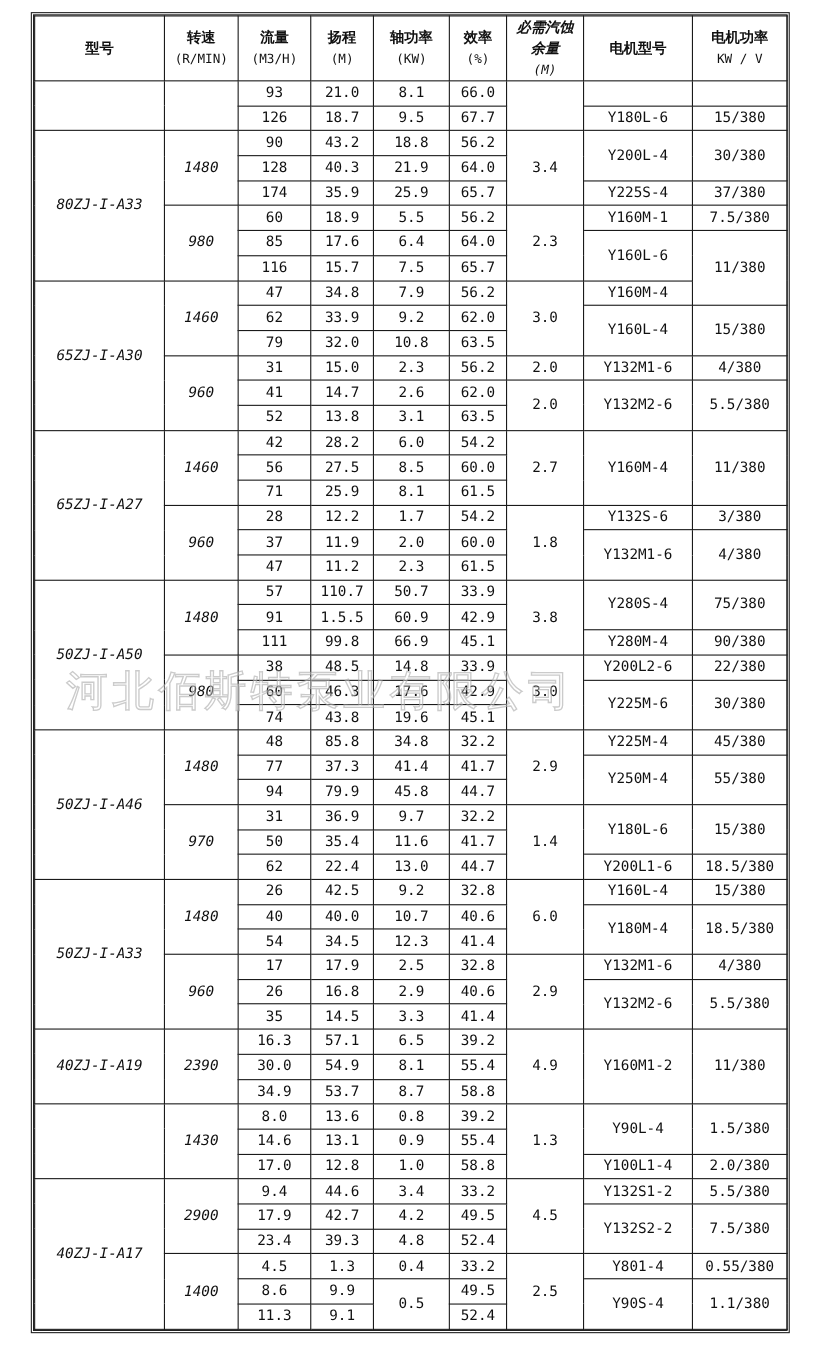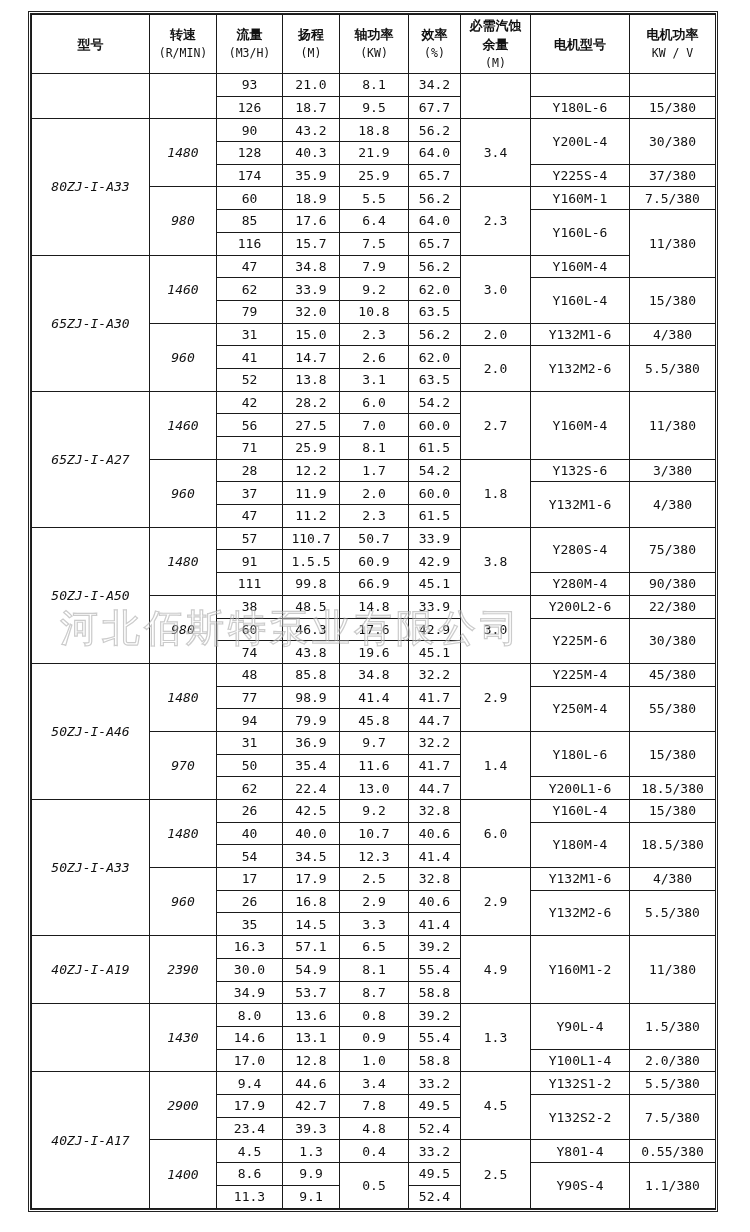--- a/index.html
+++ b/index.html
@@ -46,33 +46,33 @@
       <col style="width:86px">
   </colgroup>
   <thead>
     <tr class="hdr">
       <th><span>型号</span></th>
       <th><span>转速</span><span class="unit">(R/MIN)</span></th>
       <th><span>流量</span><span class="unit">(M3/H)</span></th>
       <th><span>扬程</span><span class="unit">(M)</span></th>
       <th><span>轴功率</span><span class="unit">(KW)</span></th>
       <th><span>效率</span><span class="unit">(%)</span></th>
-      <th style="padding:0 8px;"><span>必需汽蚀余量</span><span class="unit">(M)</span></th>
+      <th style="padding:0 8px;font-style:italic;"><span>必需汽蚀余量</span><span class="unit">(M)</span></th>
       <th style="padding:0 12px;border-radius:27px;"><span>电机型号</span></th>
       <th><span>电机功率</span><span class="unit">KW / V</span></th>
     </tr>
   </thead>
   <tbody id="tbody">
       <tr class="dr">
         <td rowspan="2" class="model"></td>
         <td rowspan="2" class="speed"></td>
         <td class="num">93</td>
         <td class="num">21.0</td>
         <td class="num">8.1</td>
-        <td class="num">34.2</td>
+        <td class="num">66.0</td>
         <td rowspan="2" class="num"></td>
         <td rowspan="1" class="num"></td>
         <td rowspan="1" class="num"></td>
       </tr>
       <tr class="dr">
         <td class="num">126</td>
         <td class="num">18.7</td>
         <td class="num">9.5</td>
         <td class="num">67.7</td>
         <td rowspan="1" class="num">Y180L-6</td>
@@ -183,21 +183,21 @@
         <td class="num">28.2</td>
         <td class="num">6.0</td>
         <td class="num">54.2</td>
         <td rowspan="3" class="num">2.7</td>
         <td rowspan="3" class="num">Y160M-4</td>
         <td rowspan="3" class="num">11/380</td>
       </tr>
       <tr class="dr">
         <td class="num">56</td>
         <td class="num">27.5</td>
-        <td class="num">7.0</td>
+        <td class="num">8.5</td>
         <td class="num">60.0</td>
       </tr>
       <tr class="dr">
         <td class="num">71</td>
         <td class="num">25.9</td>
         <td class="num">8.1</td>
         <td class="num">61.5</td>
       </tr>
       <tr class="dr">
         <td rowspan="3" class="speed">960</td>
@@ -278,21 +278,21 @@
         <td class="num">48</td>
         <td class="num">85.8</td>
         <td class="num">34.8</td>
         <td class="num">32.2</td>
         <td rowspan="3" class="num">2.9</td>
         <td rowspan="1" class="num">Y225M-4</td>
         <td rowspan="1" class="num">45/380</td>
       </tr>
       <tr class="dr">
         <td class="num">77</td>
-        <td class="num">98.9</td>
+        <td class="num">37.3</td>
         <td class="num">41.4</td>
         <td class="num">41.7</td>
         <td rowspan="2" class="num">Y250M-4</td>
         <td rowspan="2" class="num">55/380</td>
       </tr>
       <tr class="dr">
         <td class="num">94</td>
         <td class="num">79.9</td>
         <td class="num">45.8</td>
         <td class="num">44.7</td>
@@ -425,21 +425,21 @@
         <td class="num">44.6</td>
         <td class="num">3.4</td>
         <td class="num">33.2</td>
         <td rowspan="3" class="num">4.5</td>
         <td rowspan="1" class="num">Y132S1-2</td>
         <td rowspan="1" class="num">5.5/380</td>
       </tr>
       <tr class="dr">
         <td class="num">17.9</td>
         <td class="num">42.7</td>
-        <td class="num">7.8</td>
+        <td class="num">4.2</td>
         <td class="num">49.5</td>
         <td rowspan="2" class="num">Y132S2-2</td>
         <td rowspan="2" class="num">7.5/380</td>
       </tr>
       <tr class="dr">
         <td class="num">23.4</td>
         <td class="num">39.3</td>
         <td class="num">4.8</td>
         <td class="num">52.4</td>
       </tr>

